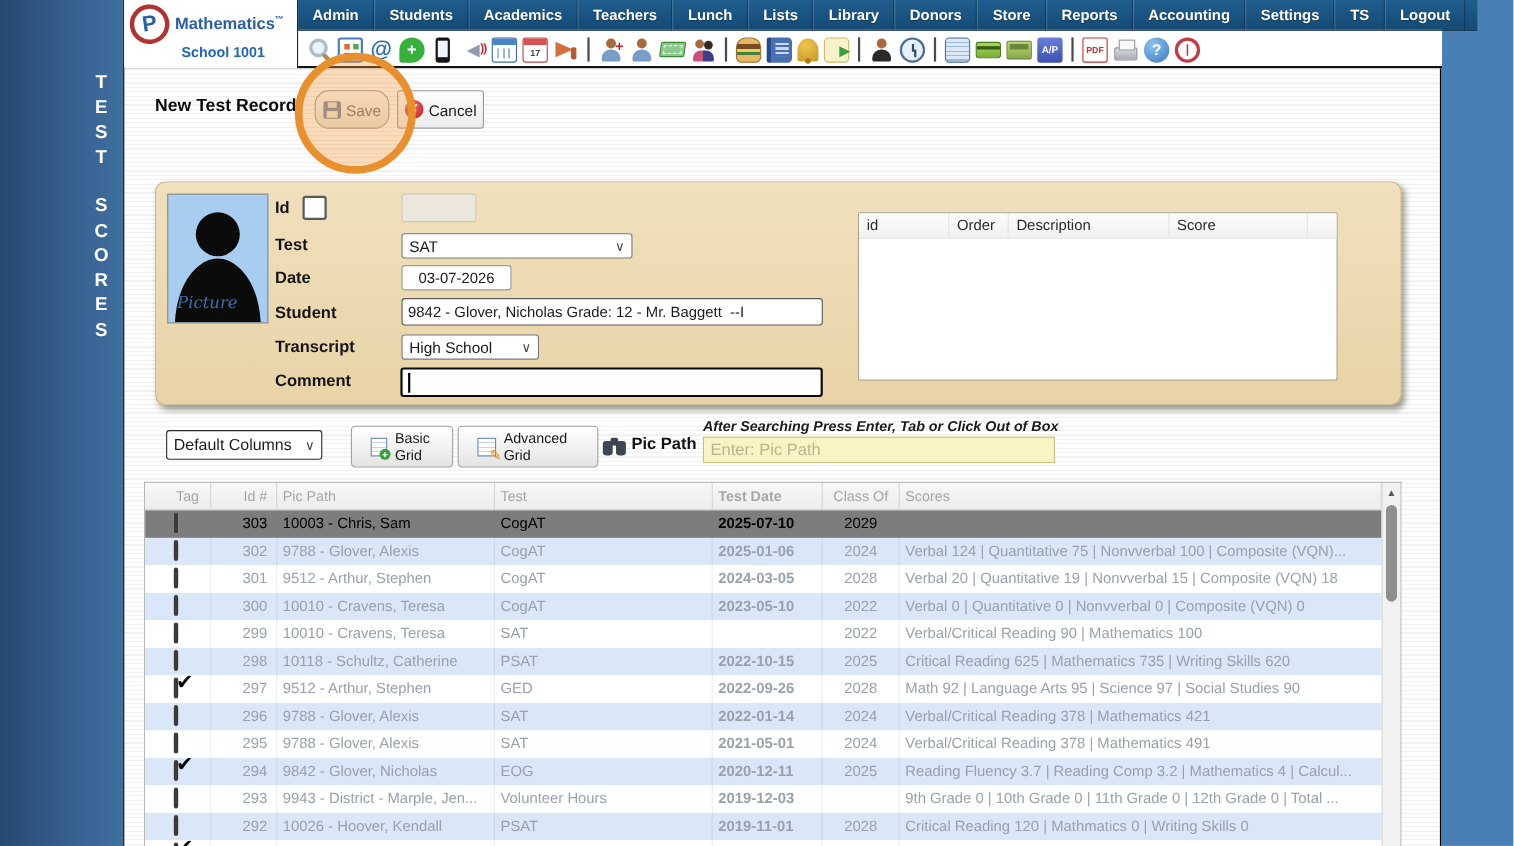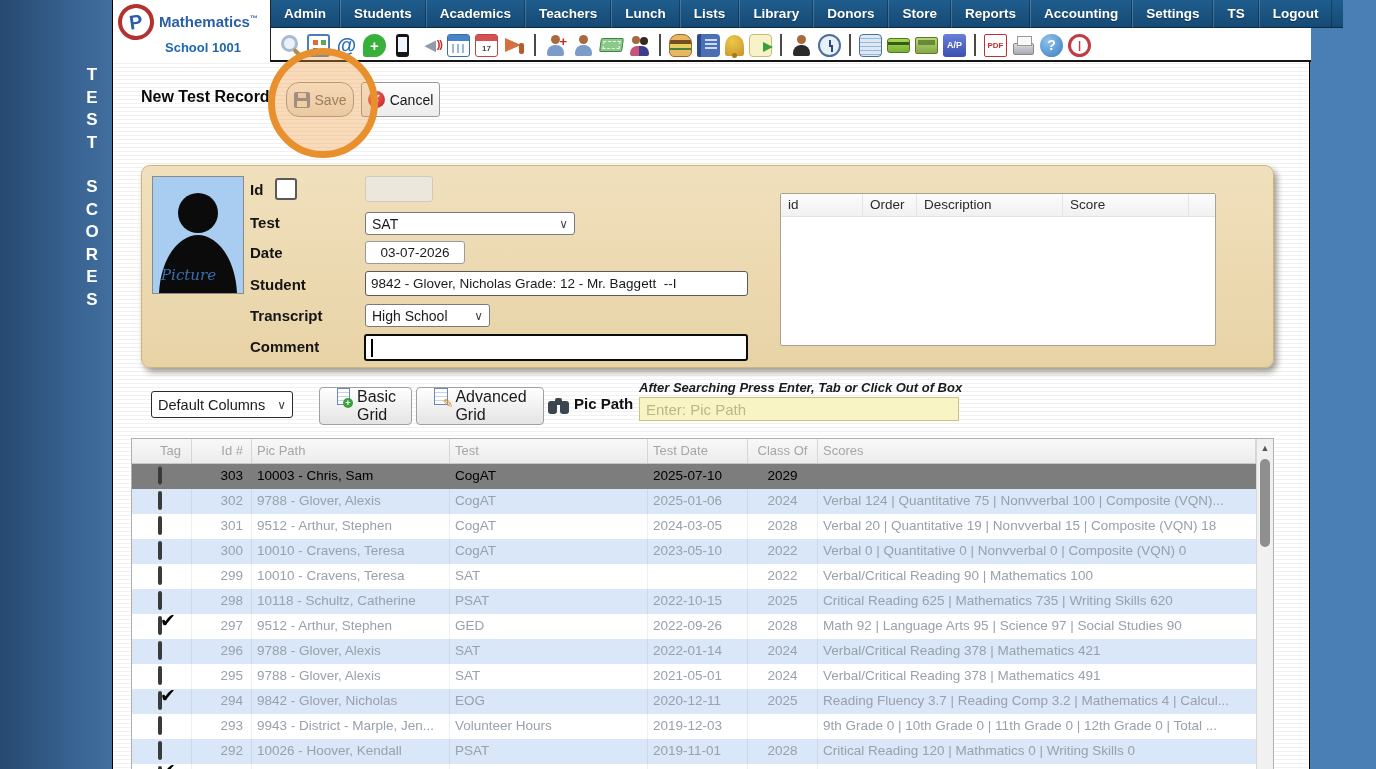--- a/index.html
+++ b/index.html
@@ -156,22 +156,22 @@
   .scores-box { position:absolute; left:638px; top:27px; width:436px; height:153px; background:#fff;
                 border:1px solid #a8a295; border-radius:2px; }
   .scores-head { display:flex; height:23px; border-bottom:1px solid #e2e2e2; align-items:center;
                  font-size:13.5px; color:#2a2a2a; background:linear-gradient(#fcfcfc,#f1f1f1); }
   .scores-head > div { border-right:1px solid #e4e4e4; height:100%; line-height:22px; padding-left:7px; }
   .sc-id { width:82px; } .sc-order { width:54px; } .sc-desc { width:146px; } .sc-score { width:126px; } .sc-x { flex:1; border-right:none !important; }
 
   
   .sel-columns { left:38px; top:391px; width:142px; height:27px; border:1.5px solid #2a2a2a; font-size:14.5px; }
   .gbtn { position:absolute; top:387px; height:38px; border:1px solid #a0a0a0; border-radius:4px;
-          background:linear-gradient(#ffffff,#e4e4e4); display:flex; justify-content:center;
-          gap:7px; font-size:16px; color:#1a1a1a; cursor:pointer;padding-left:17px; }
+          background:linear-gradient(#ffffff,#e4e4e4); display:flex; align-items:center; justify-content:center;
+          gap:7px; font-size:13px; color:#1a1a1a; cursor:pointer;padding-left:17px; }
   .gbtn-basic { left:206px; width:93px; }
   .gbtn-adv { left:303px; width:128px; }
   .icon-grid-sm { width:17px; height:17px; border:1px solid #6a8ab5; background:repeating-linear-gradient(#fff 0 3px,#c5d6ea 3px 4px); position:relative; }
   .icon-grid-sm.basic::after { content:"+"; position:absolute; right:-4px; bottom:-4px; width:10px; height:10px;
        line-height:10px; border-radius:50%; background:#3aa03a; color:#fff; font-size:9px; font-weight:bold; text-align:center; }
   .icon-grid-sm.adv::after { content:"✎"; position:absolute; right:-6px; bottom:-7px; color:#d89030; font-size:13px; }
   .icon-binoc { position:absolute; left:435px; top:398px; width:22px; height:16px; }
   .icon-binoc::before { content:""; position:absolute; left:0; top:3px; width:9px; height:13px; background:#3c4650;
                         border-radius:3px; box-shadow:12px 0 0 #3c4650; }
   .icon-binoc::after { content:""; position:absolute; left:7px; top:0; width:7px; height:7px; background:#3c4650; border-radius:2px; }
@@ -191,21 +191,21 @@
   .grid-head > div { border-right:1px solid #d6d6d6; height:100%; line-height:24px; cursor:pointer; }
   .grid-row { display:flex; height:25px; align-items:center; font-size:13.5px; color:#98a1ac;
               background:#fff; cursor:pointer; }
   .grid-row:nth-child(even) { background:#d9e7f8; }
   .grid-row.selected { background:#7d7d7d; color:#000000; }
   .cell { height:100%; line-height:24px; white-space:nowrap; overflow:hidden; border-right:1px solid rgba(110,120,130,.12); }
   .c-tag { width:60px; } .grid-head .c-tag { padding-left:28px; }
   .c-id { width:60px; text-align:right; padding-right:8px; }
   .c-pic { width:198px; padding-left:5px; }
   .c-test { width:198px; padding-left:5px; }
-  .c-date { width:100px; padding-left:5px; }
+  .c-date { width:100px; padding-left:5px;font-weight:bold; }
   .c-class { width:70px; text-align:center; }
   .c-scores { flex:1; padding-left:5px; border-right:none; }
   .cb { width:19px; height:19px; background:#fff; border:2px solid #3a3a3a; border-radius:2px;
         margin:3px 0 0 26px; position:relative; cursor:pointer; }
   .cb.checked::after { content:"✔"; position:absolute; top:-9px; left:0; font-size:19px; color:#000; }
   .vscroll { position:absolute; right:0; top:0; bottom:0; width:17px; background:#f1f1f1; border-left:1px solid #d8d8d8; }
   .vscroll .up { height:17px; display:flex; align-items:center; justify-content:center; font-size:9px; color:#555; cursor:pointer; }
   .vscroll .thumb { position:absolute; top:20px; left:3px; width:10px; height:88px; background:#8f8f8f; border-radius:6px; cursor:pointer; }
 </style>
 </head>

